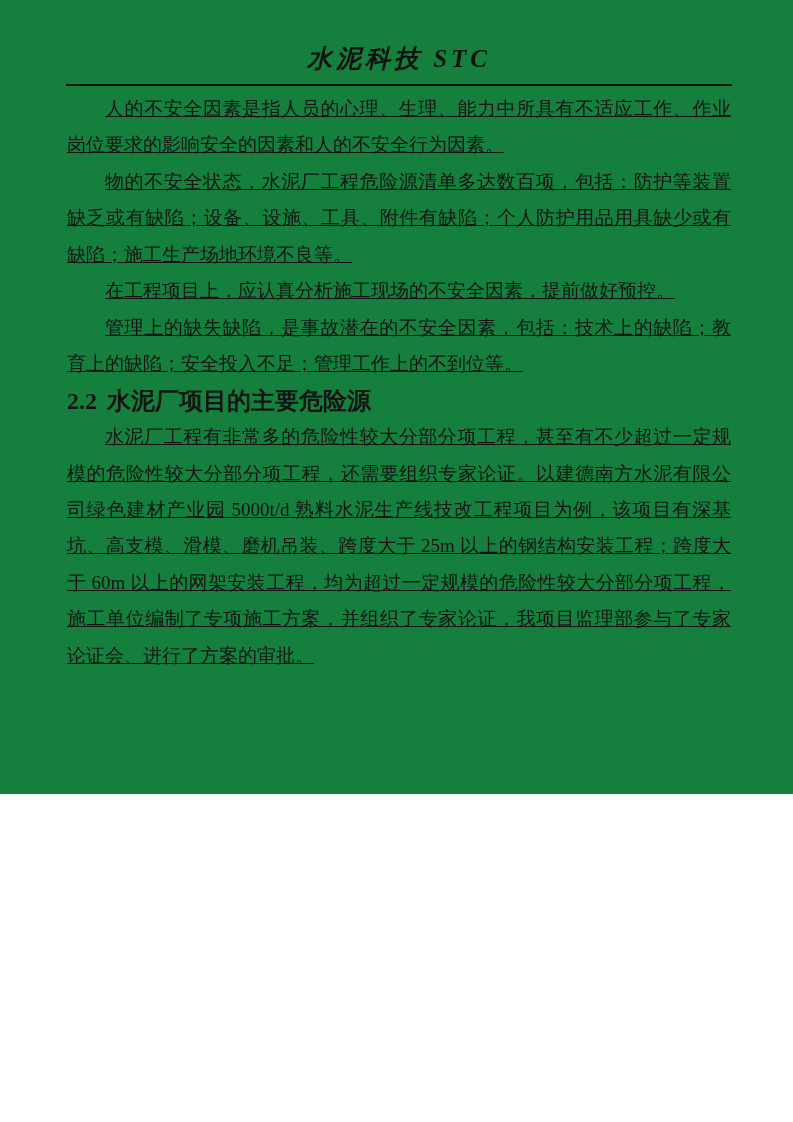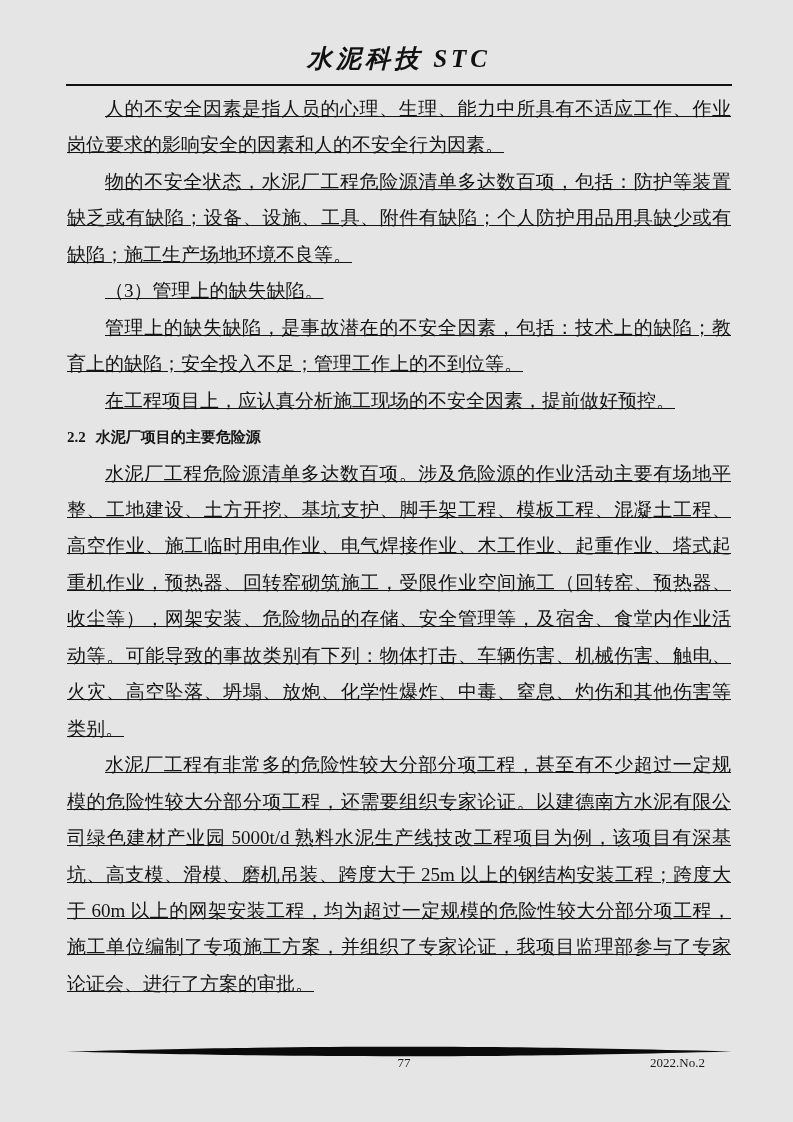--- a/index.html
+++ b/index.html
@@ -3,22 +3,22 @@
 <meta charset="utf-8">
 <style>
   html, body {
     margin: 0;
     padding: 0;
     background: #ffffff;
   }
   .page {
     position: relative;
     width: 793px;
-    height: 1122px;
-    background: #e5e5e5;
+    height: 794px;
+    background: #15803d;
     overflow: hidden;
     font-family: "Liberation Serif", "DejaVu Serif", serif;
     color: #141414;
   }
   .header {
     position: absolute;
     top: 42px;
     left: 67px;
     width: 664px;
     text-align: center;
@@ -52,21 +52,21 @@
   }
   .body-text p {
     margin: 0;
     padding: 0;
     text-indent: 2em;
     text-decoration: underline;
   }
   .body-text h2 {
     margin: 0;
     padding: 0;
-    font-size: 15px;
+    font-size: 24px;
     font-weight: bold;
     line-height: 36.45px;
     text-align: left;
   }
   .h-num {
     margin-right: 10px;
   }
   .h-num-wide {
     margin-right: 22px;
   }
@@ -106,29 +106,27 @@
 
   <div class="header">
     <span class="journal-title">水泥科技 STC</span>
   </div>
 
   <div class="header-rule"></div>
 
   <div class="body-text">
     <p>人的不安全因素是指人员的心理、生理、能力中所具有不适应工作、作业岗位要求的影响安全的因素和人的不安全行为因素。</p>
     <p>物的不安全状态，水泥厂工程危险源清单多达数百项，包括：防护等装置缺乏或有缺陷；设备、设施、工具、附件有缺陷；个人防护用品用具缺少或有缺陷；施工生产场地环境不良等。</p>
-    <p>（3）管理上的缺失缺陷。</p>
+    <p>在工程项目上，应认真分析施工现场的不安全因素，提前做好预控。</p>
     <p>管理上的缺失缺陷，是事故潜在的不安全因素，包括：技术上的缺陷；教育上的缺陷；安全投入不足；管理工作上的不到位等。</p>
-    <p>在工程项目上，应认真分析施工现场的不安全因素，提前做好预控。</p>
 
     <h2>
       <span class="h-num">2.2</span><span>水泥厂项目的主要危险源</span>
     </h2>
 
-    <p>水泥厂工程危险源清单多达数百项。涉及危险源的作业活动主要有场地平整、工地建设、土方开挖、基坑支护、脚手架工程、模板工程、混凝土工程、高空作业、施工临时用电作业、电气焊接作业、木工作业、起重作业、塔式起重机作业，预热器、回转窑砌筑施工，受限作业空间施工（回转窑、预热器、收尘等），网架安装、危险物品的存储、安全管理等，及宿舍、食堂内作业活动等。可能导致的事故类别有下列：物体打击、车辆伤害、机械伤害、触电、火灾、高空坠落、坍塌、放炮、化学性爆炸、中毒、窒息、灼伤和其他伤害等类别。</p>
     <p>水泥厂工程有非常多的危险性较大分部分项工程，甚至有不少超过一定规模的危险性较大分部分项工程，还需要组织专家论证。以建德南方水泥有限公司绿色建材产业园 5000t/d 熟料水泥生产线技改工程项目为例，该项目有深基坑、高支模、滑模、磨机吊装、跨度大于 25m 以上的钢结构安装工程；跨度大于 60m 以上的网架安装工程，均为超过一定规模的危险性较大分部分项工程，施工单位编制了专项施工方案，并组织了专家论证，我项目监理部参与了专家论证会、进行了方案的审批。</p>
 
   </div>
 
   <svg class="footer-bar" viewBox="0 0 666 11" preserveAspectRatio="none">
     <path d="M0,5.5 C150,1.6 240,0.8 333,0.8 C426,0.8 516,1.6 666,5.5 C516,9.4 426,10.2 333,10.2 C240,10.2 150,9.4 0,5.5 Z" fill="#0a0a0a"></path>
   </svg>
 
   <div class="footer-meta">
     <span class="page-number">77</span>

